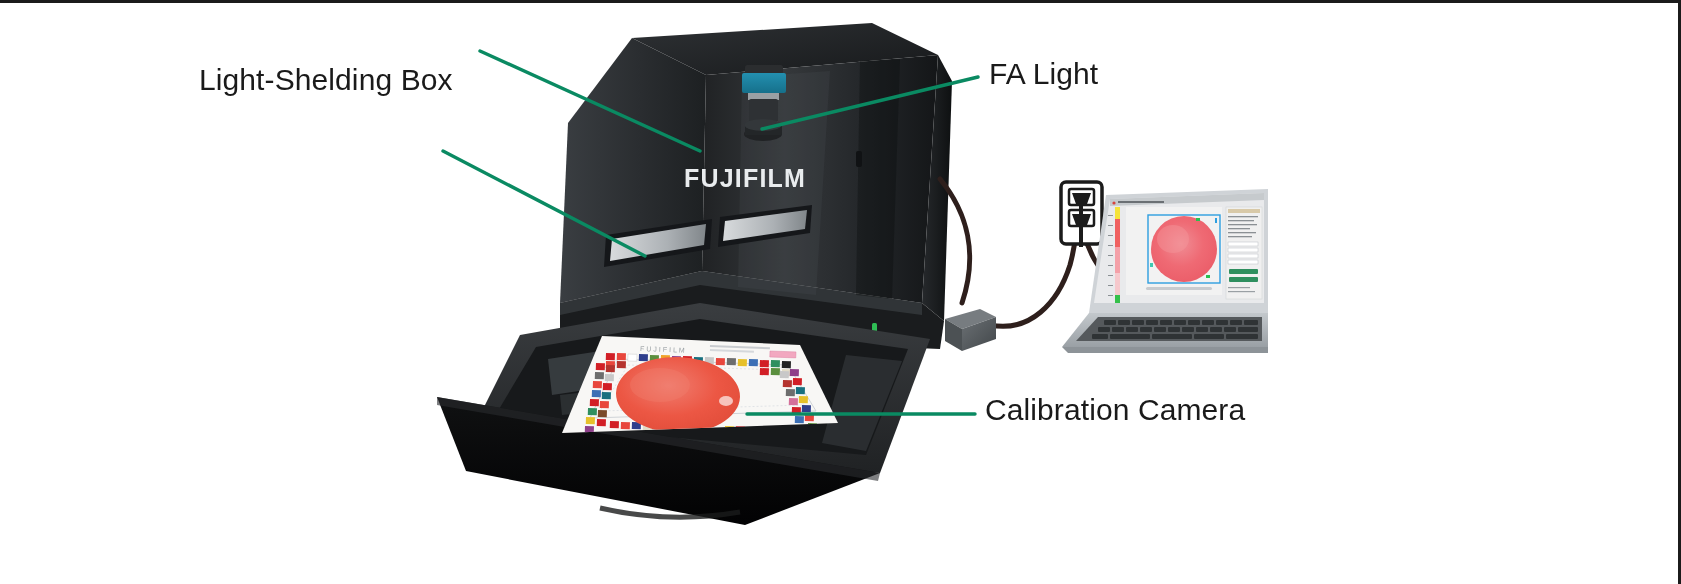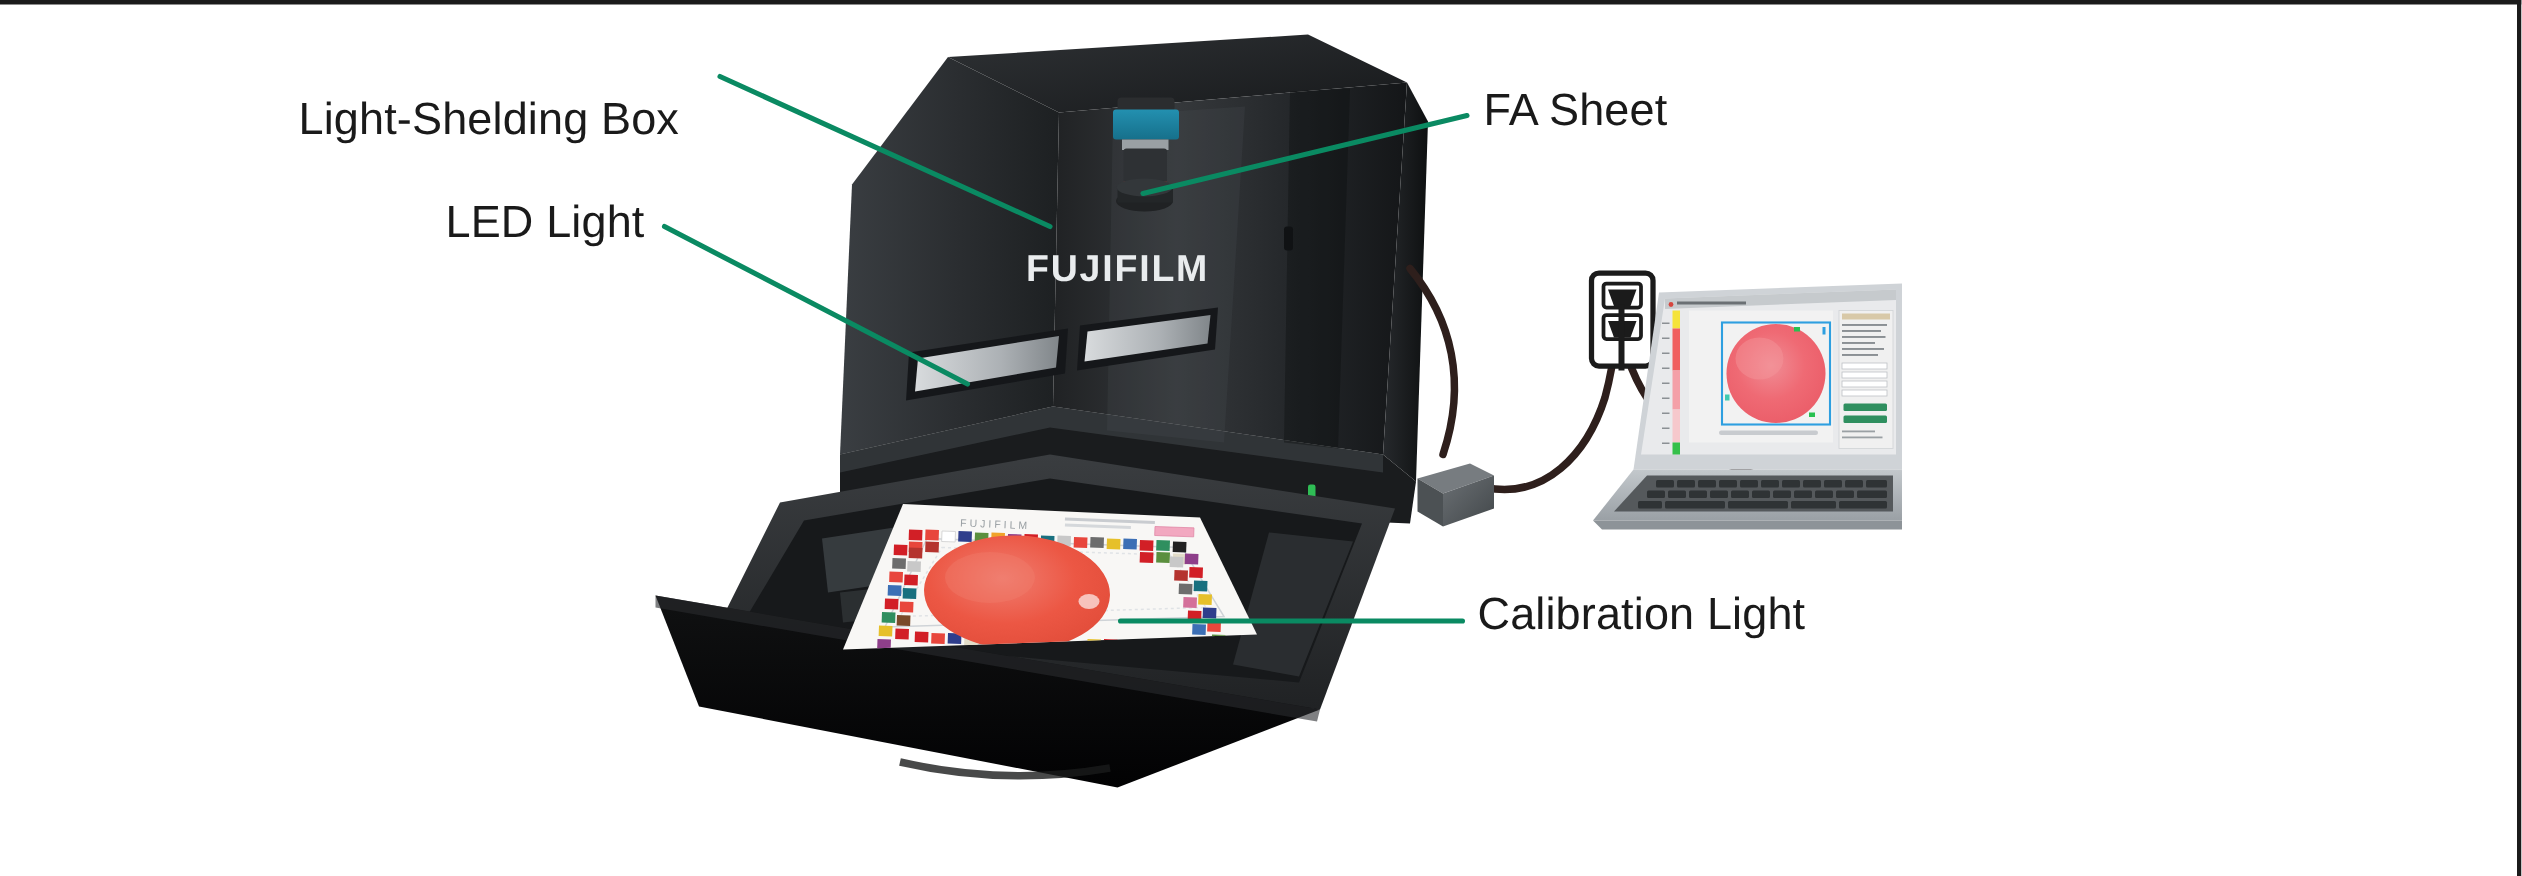--- a/index.html
+++ b/index.html
@@ -366,17 +366,16 @@
 
     <g stroke="#0a8a62" stroke-width="3.4" fill="none" stroke-linecap="round">
       <line x1="480" y1="48" x2="700" y2="148"></line>
       <line x1="443" y1="148" x2="645" y2="253"></line>
       <line x1="978" y1="74" x2="762" y2="126"></line>
       <line x1="975" y1="411" x2="747" y2="411"></line>
     </g>
   </svg>
 
   <div class="lbl" id="lbl-box">Light-Shelding Box</div>
-  <div class="lbl" id="lbl-led">LED Light</div>
-  <div class="lbl" id="lbl-cam">FA Sheet</div>
-  <div class="lbl" id="lbl-sheet">Calibration Light</div>
+  <div class="lbl" id="lbl-cam">FA Light</div>
+  <div class="lbl" id="lbl-sheet">Calibration Camera</div>
 
 </div>
 
 </body></html>

